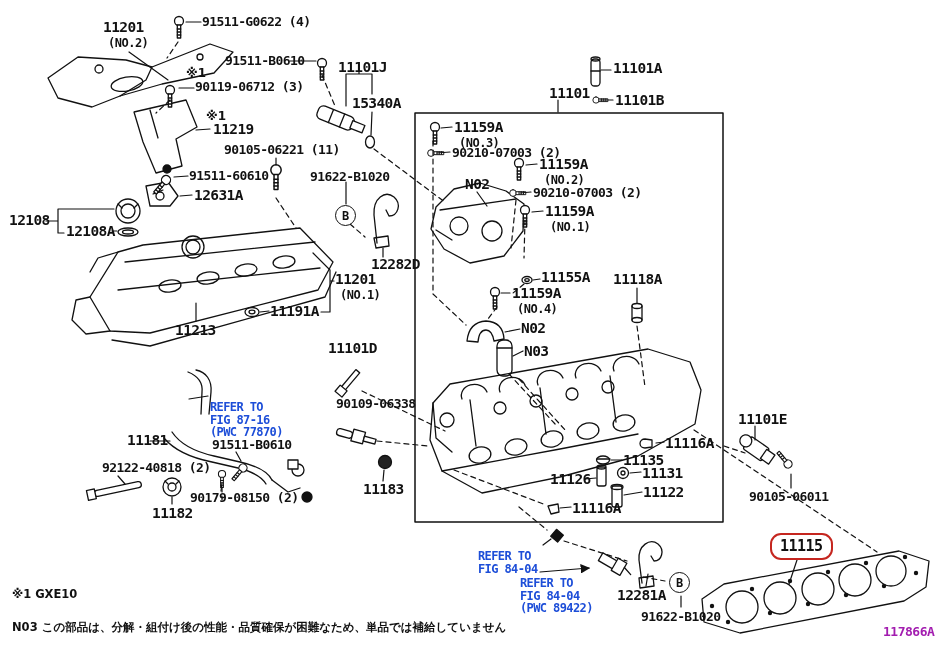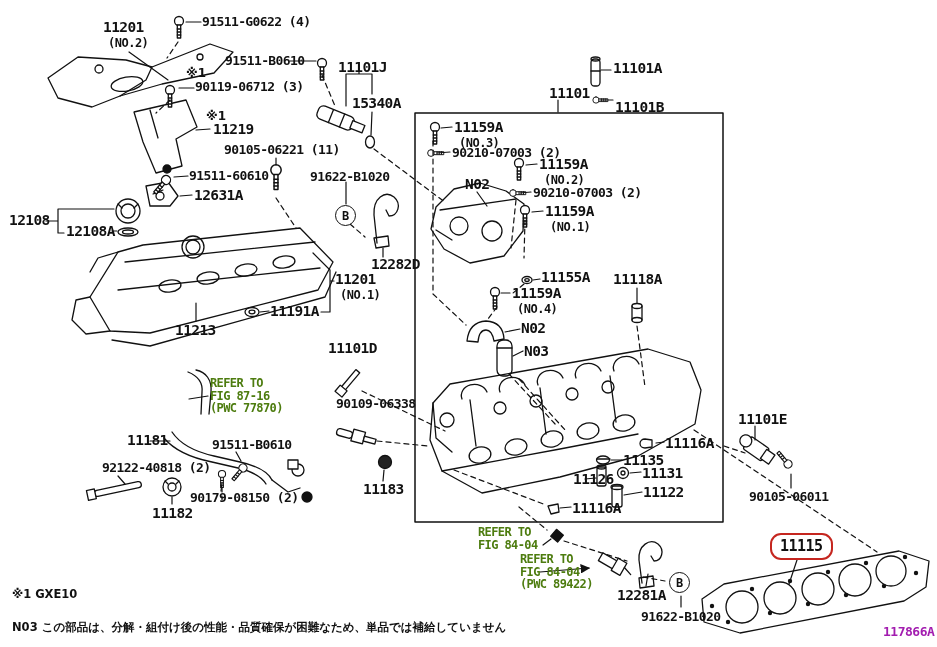--- a/index.html
+++ b/index.html
@@ -4,21 +4,21 @@
 <style>
   html,body{margin:0;padding:0;background:#fff;}
   #stage{position:relative;width:937px;height:647px;background:#fff;overflow:hidden;
          font-family:"DejaVu Sans Mono",monospace;}
   #lineart{position:absolute;left:0;top:0;}
   .lbl{position:absolute;font:bold 13px "DejaVu Sans Mono",monospace;letter-spacing:-0.6px;
        color:#111;white-space:nowrap;line-height:13px;}
   .lbl.big{font-size:14.5px;line-height:14px;}
   .lbl .sub{display:block;font-size:12px;letter-spacing:-0.5px;margin-left:5px;margin-top:2px;}
   .refer{position:absolute;font:bold 12px "DejaVu Sans Mono",monospace;letter-spacing:-0.6px;
-         color:#4d7c0f;line-height:12.5px;white-space:nowrap;}
+         color:#1d4ed8;line-height:12.5px;white-space:nowrap;margin-top:24px;}
   .refer span{display:block;}
   .star{position:absolute;font:bold 12px "DejaVu Sans",sans-serif;color:#111;white-space:nowrap;}
   .bcirc{position:absolute;width:19px;height:19px;border:1.7px solid #111;border-radius:50%;
          display:flex;align-items:center;justify-content:center;
          font:bold 12px "DejaVu Sans Mono",monospace;color:#111;background:#fff;}
   .hl-box{position:absolute;border:2.2px solid #c5261f;border-radius:11px;padding:2px 8px 3px 8px;
           background:#fff;font:bold 15px "DejaVu Sans Mono",monospace;letter-spacing:-0.5px;color:#111;}
   .figcode{position:absolute;font:bold 13px "DejaVu Sans Mono",monospace;letter-spacing:-0.5px;color:#a21caf;}
   .footnote{position:absolute;font:bold 11.5px "DejaVu Sans",sans-serif;color:#111;white-space:nowrap;text-align:center;}
 </style>
@@ -364,21 +364,21 @@
 
 <div class="lbl" style="left:225px;top:54px">91511-B0610</div>
 <div class="lbl big" style="left:338px;top:60px">11101J</div>
 
 <div class="star" style="left:186px;top:66px">※1</div>
 <div class="lbl" style="left:195px;top:80px">90119-06712 (3)</div>
 
 <div class="lbl big" style="left:352px;top:96px">15340A</div>
 <div class="lbl big" style="left:613px;top:61px">11101A</div>
 <div class="lbl big" style="left:549px;top:86px">11101</div>
-<div class="lbl big" style="left:615px;top:100px">11101B</div>
+<div class="lbl big" style="left:615px;top:93px">11101B</div>
 
 <div class="star" style="left:206px;top:109px">※1</div>
 <div class="lbl big" style="left:213px;top:122px">11219</div>
 
 <div class="lbl" style="left:224px;top:143px">90105-06221 (11)</div>
 <div class="lbl" style="left:189px;top:169px">91511-60610</div>
 <div class="lbl big" style="left:194px;top:188px">12631A</div>
 <div class="lbl" style="left:310px;top:170px">91622-B1020</div>
 <div class="lbl big" style="left:371px;top:257px">12282D</div>
 
@@ -433,21 +433,21 @@
 <div class="lbl big" style="left:127px;top:433px">11181</div>
 <div class="lbl" style="left:212px;top:438px">91511-B0610</div>
 <div class="lbl" style="left:102px;top:461px">92122-40818 (2)</div>
 <div class="lbl" style="left:190px;top:491px">90179-08150 (2)</div>
 <div class="lbl big" style="left:152px;top:506px">11182</div>
 <div class="lbl big" style="left:363px;top:482px">11183</div>
 
 <div class="lbl big" style="left:665px;top:436px">11116A</div>
 <div class="lbl big" style="left:623px;top:453px">11135</div>
 <div class="lbl big" style="left:642px;top:466px">11131</div>
-<div class="lbl big" style="left:573px;top:472px">11126</div>
+<div class="lbl big" style="left:550px;top:472px">11126</div>
 <div class="lbl big" style="left:643px;top:485px">11122</div>
 <div class="lbl big" style="left:572px;top:501px">11116A</div>
 
 <div class="lbl big" style="left:738px;top:412px">11101E</div>
 <div class="lbl" style="left:749px;top:490px">90105-06011</div>
 
 <div class="refer" style="left:478px;top:526px">
   <span>REFER TO</span>
   <span>FIG 84-04</span>
 </div>

